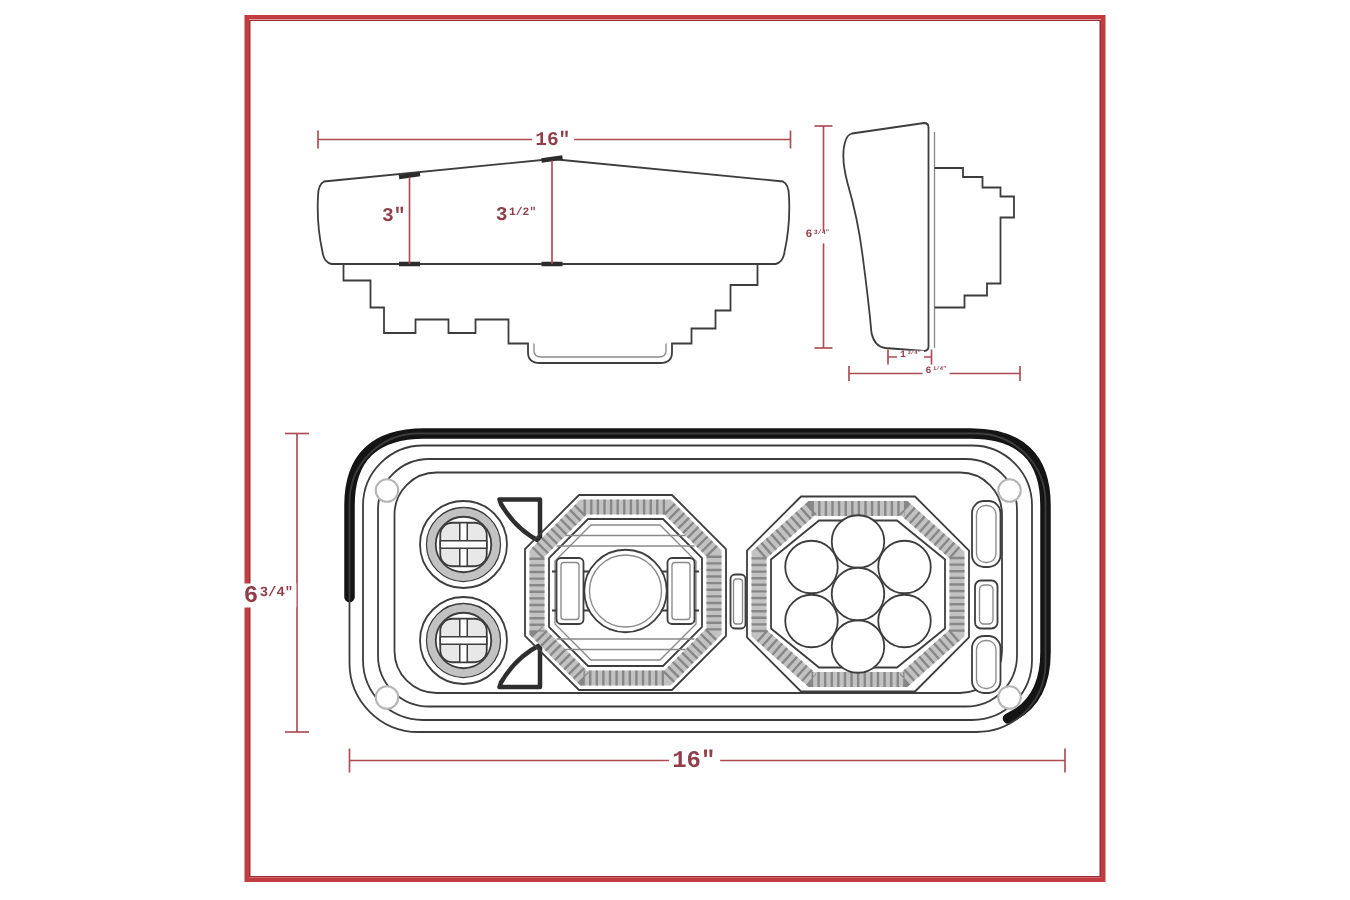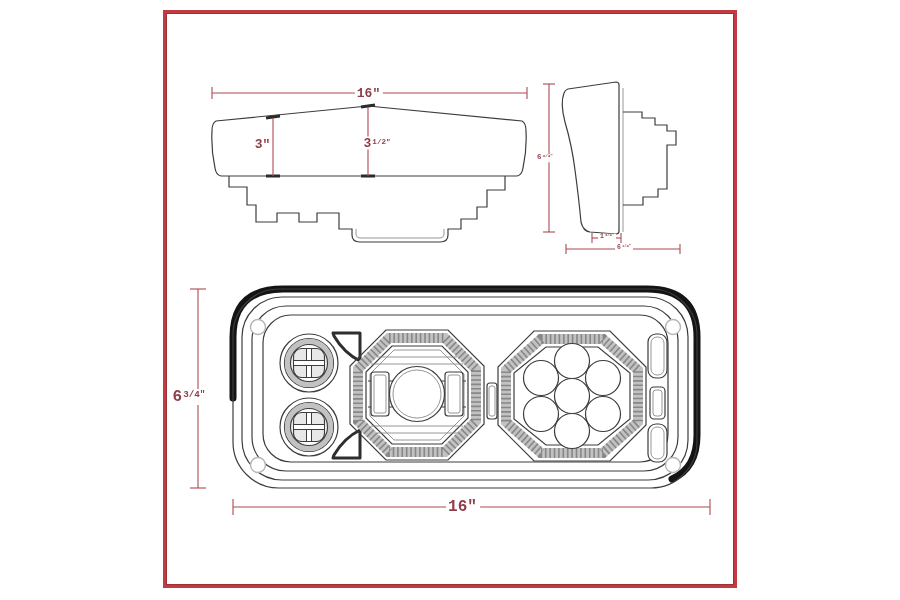--- a/index.html
+++ b/index.html
@@ -160,24 +160,24 @@
       <line class="dim" x1="233" y1="507" x2="710" y2="507"></line>
       <line class="dim" x1="233" y1="499" x2="233" y2="515"></line>
       <line class="dim" x1="710" y1="499" x2="710" y2="515"></line>
     </g>
   </svg>
 
   <div class="dim-label" style="left:369px;top:93px;font-size:13px"><span>16″</span><span class="frac"></span></div>
 
   <div class="dim-label" style="left:263px;top:144px;font-size:13px;background:transparent"><span>3″</span><span class="frac"></span></div>
 
-  <div class="dim-label" style="left:377px;top:143px;font-size:13px"><span>3</span><span class="frac">1/2″</span></div>
+  <div class="dim-label" style="left:344px;top:143px;font-size:13px"><span>3</span><span class="frac">1/2″</span></div>
 
   <div class="dim-label" style="left:545px;top:158px;font-size:7.5px"><span>6</span><span class="frac">3/4″</span></div>
 
   <div class="dim-label" style="left:607px;top:237px;font-size:6.5px"><span>1</span><span class="frac">3/4″</span></div>
 
   <div class="dim-label" style="left:624px;top:248px;font-size:6.5px"><span>6</span><span class="frac">1/4″</span></div>
 
-  <div class="dim-label" style="left:189px;top:397px;font-size:16px"><span>6</span><span class="frac">3/4″</span></div>
+  <div class="dim-label" style="left:179px;top:397px;font-size:16px"><span>6</span><span class="frac">3/4″</span></div>
 
   <div class="dim-label" style="left:463px;top:507px;font-size:16px"><span>16″</span><span class="frac"></span></div>
 </div>
 
 </body></html>

